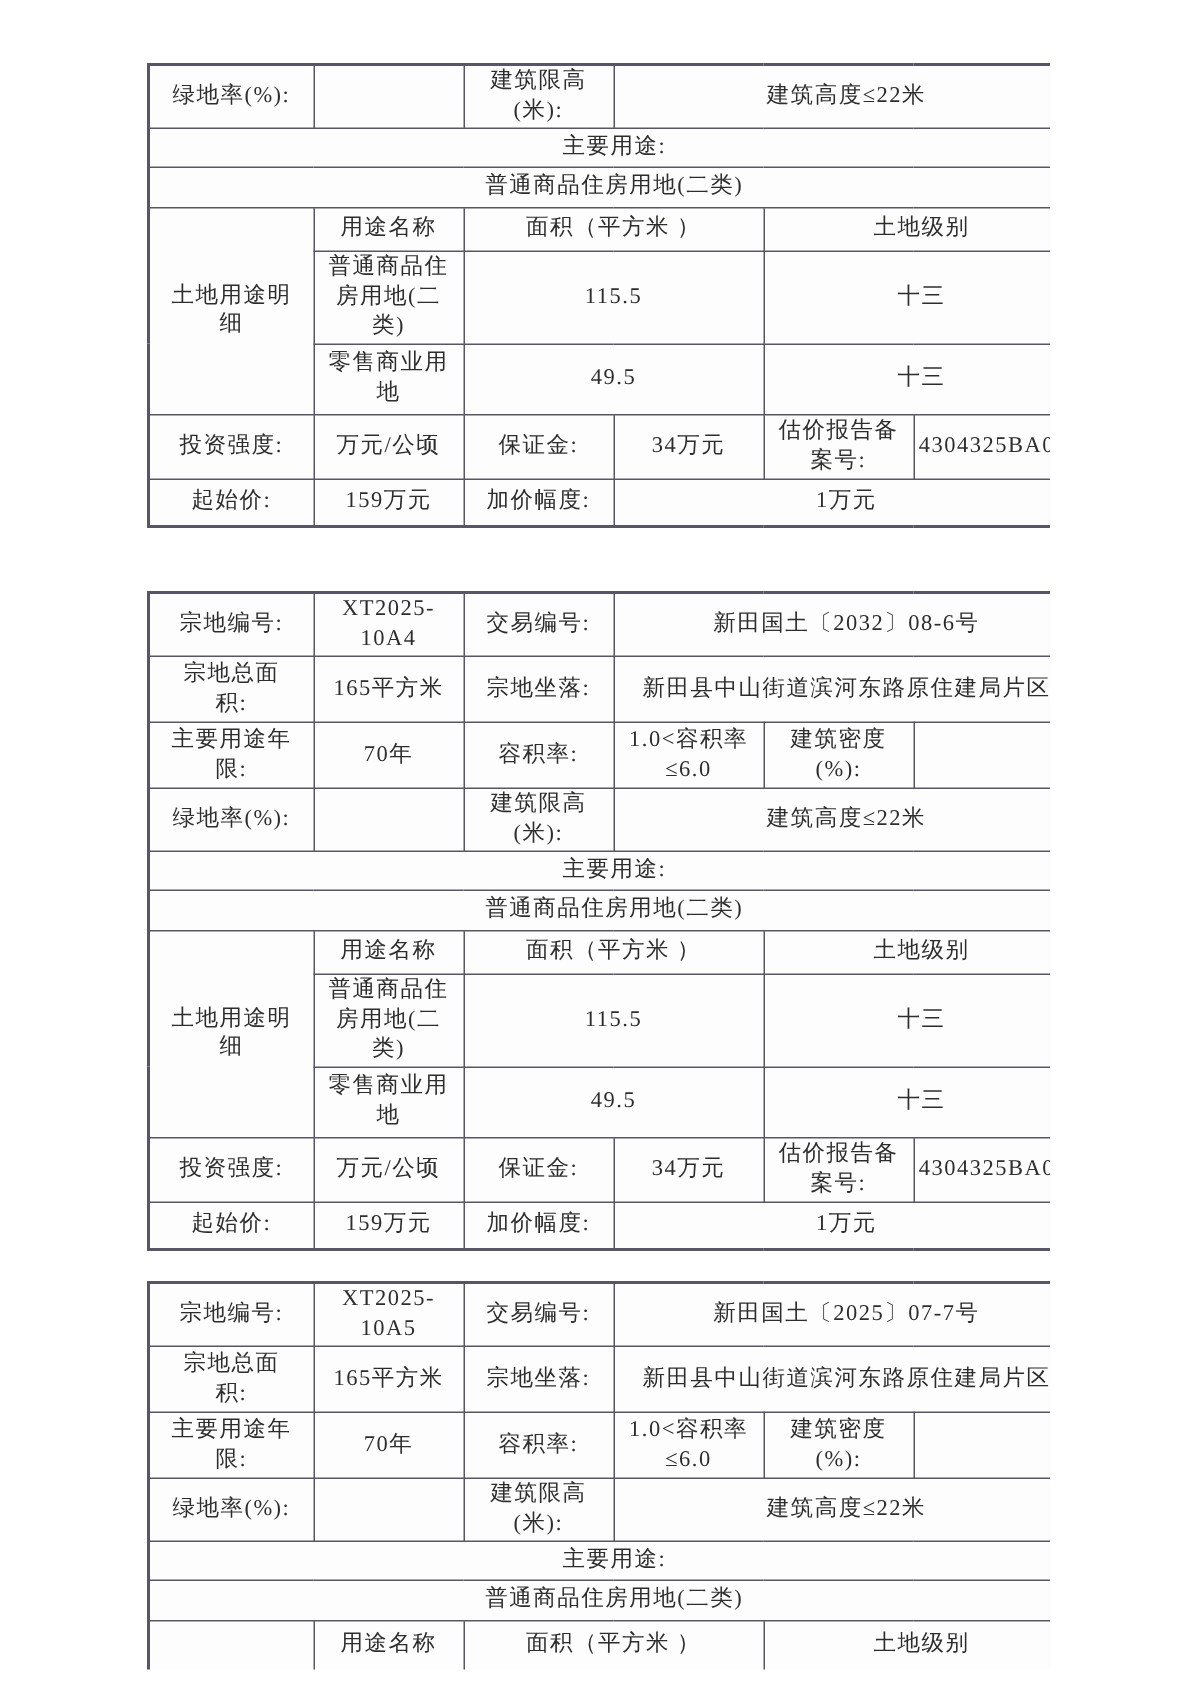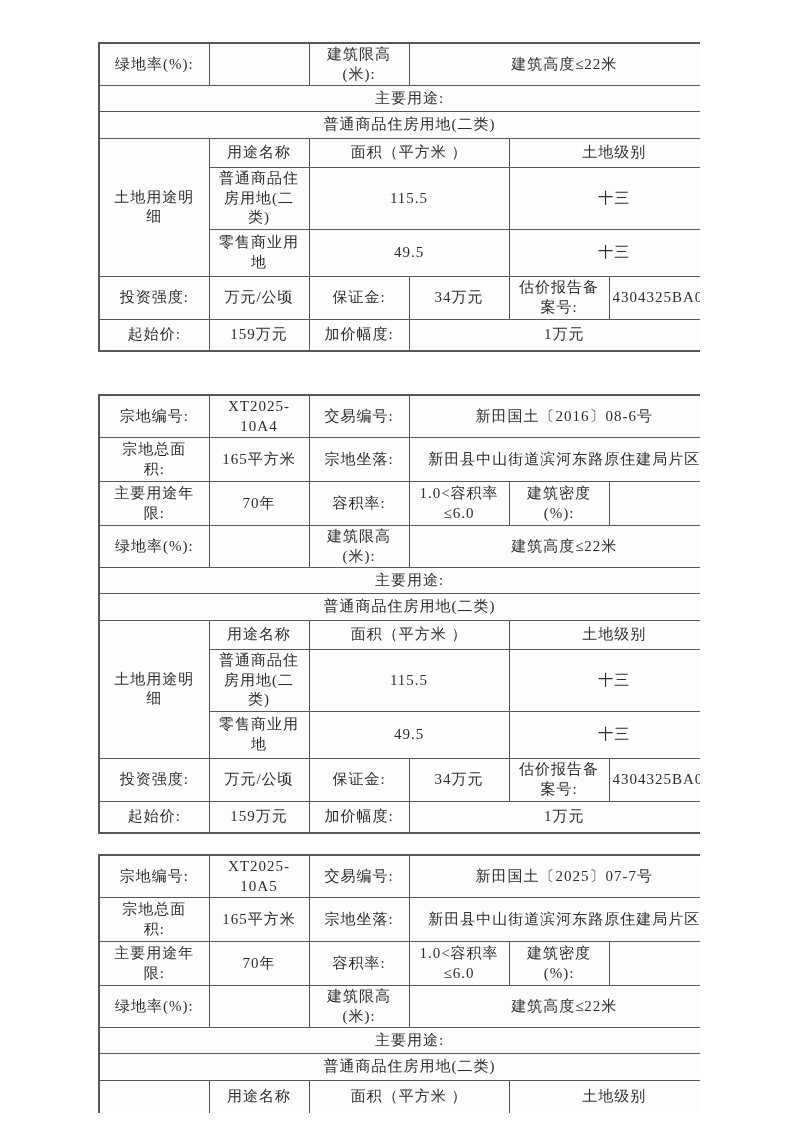--- a/index.html
+++ b/index.html
@@ -116,21 +116,21 @@
         <col style="width:100px">
       <col style="width:100px">
         <col style="width:100px">
         <col style="width:111px">
     </colgroup>
     <tbody>
         <tr style="height:28px">
       <td>宗地编号:</td>
       <td>XT2025-10A4</td>
       <td>交易编号:</td>
-      <td colspan="3">新田国土〔2016〕08-6号</td>
+      <td colspan="3">新田国土〔2032〕08-6号</td>
     </tr>
     <tr style="height:44px">
       <td>宗地总面
 积:</td>
       <td>165平方米</td>
       <td>宗地坐落:</td>
       <td colspan="3">新田县中山街道滨河东路原住建局片区</td>
     </tr>
     <tr style="height:44px">
       <td>主要用途年

